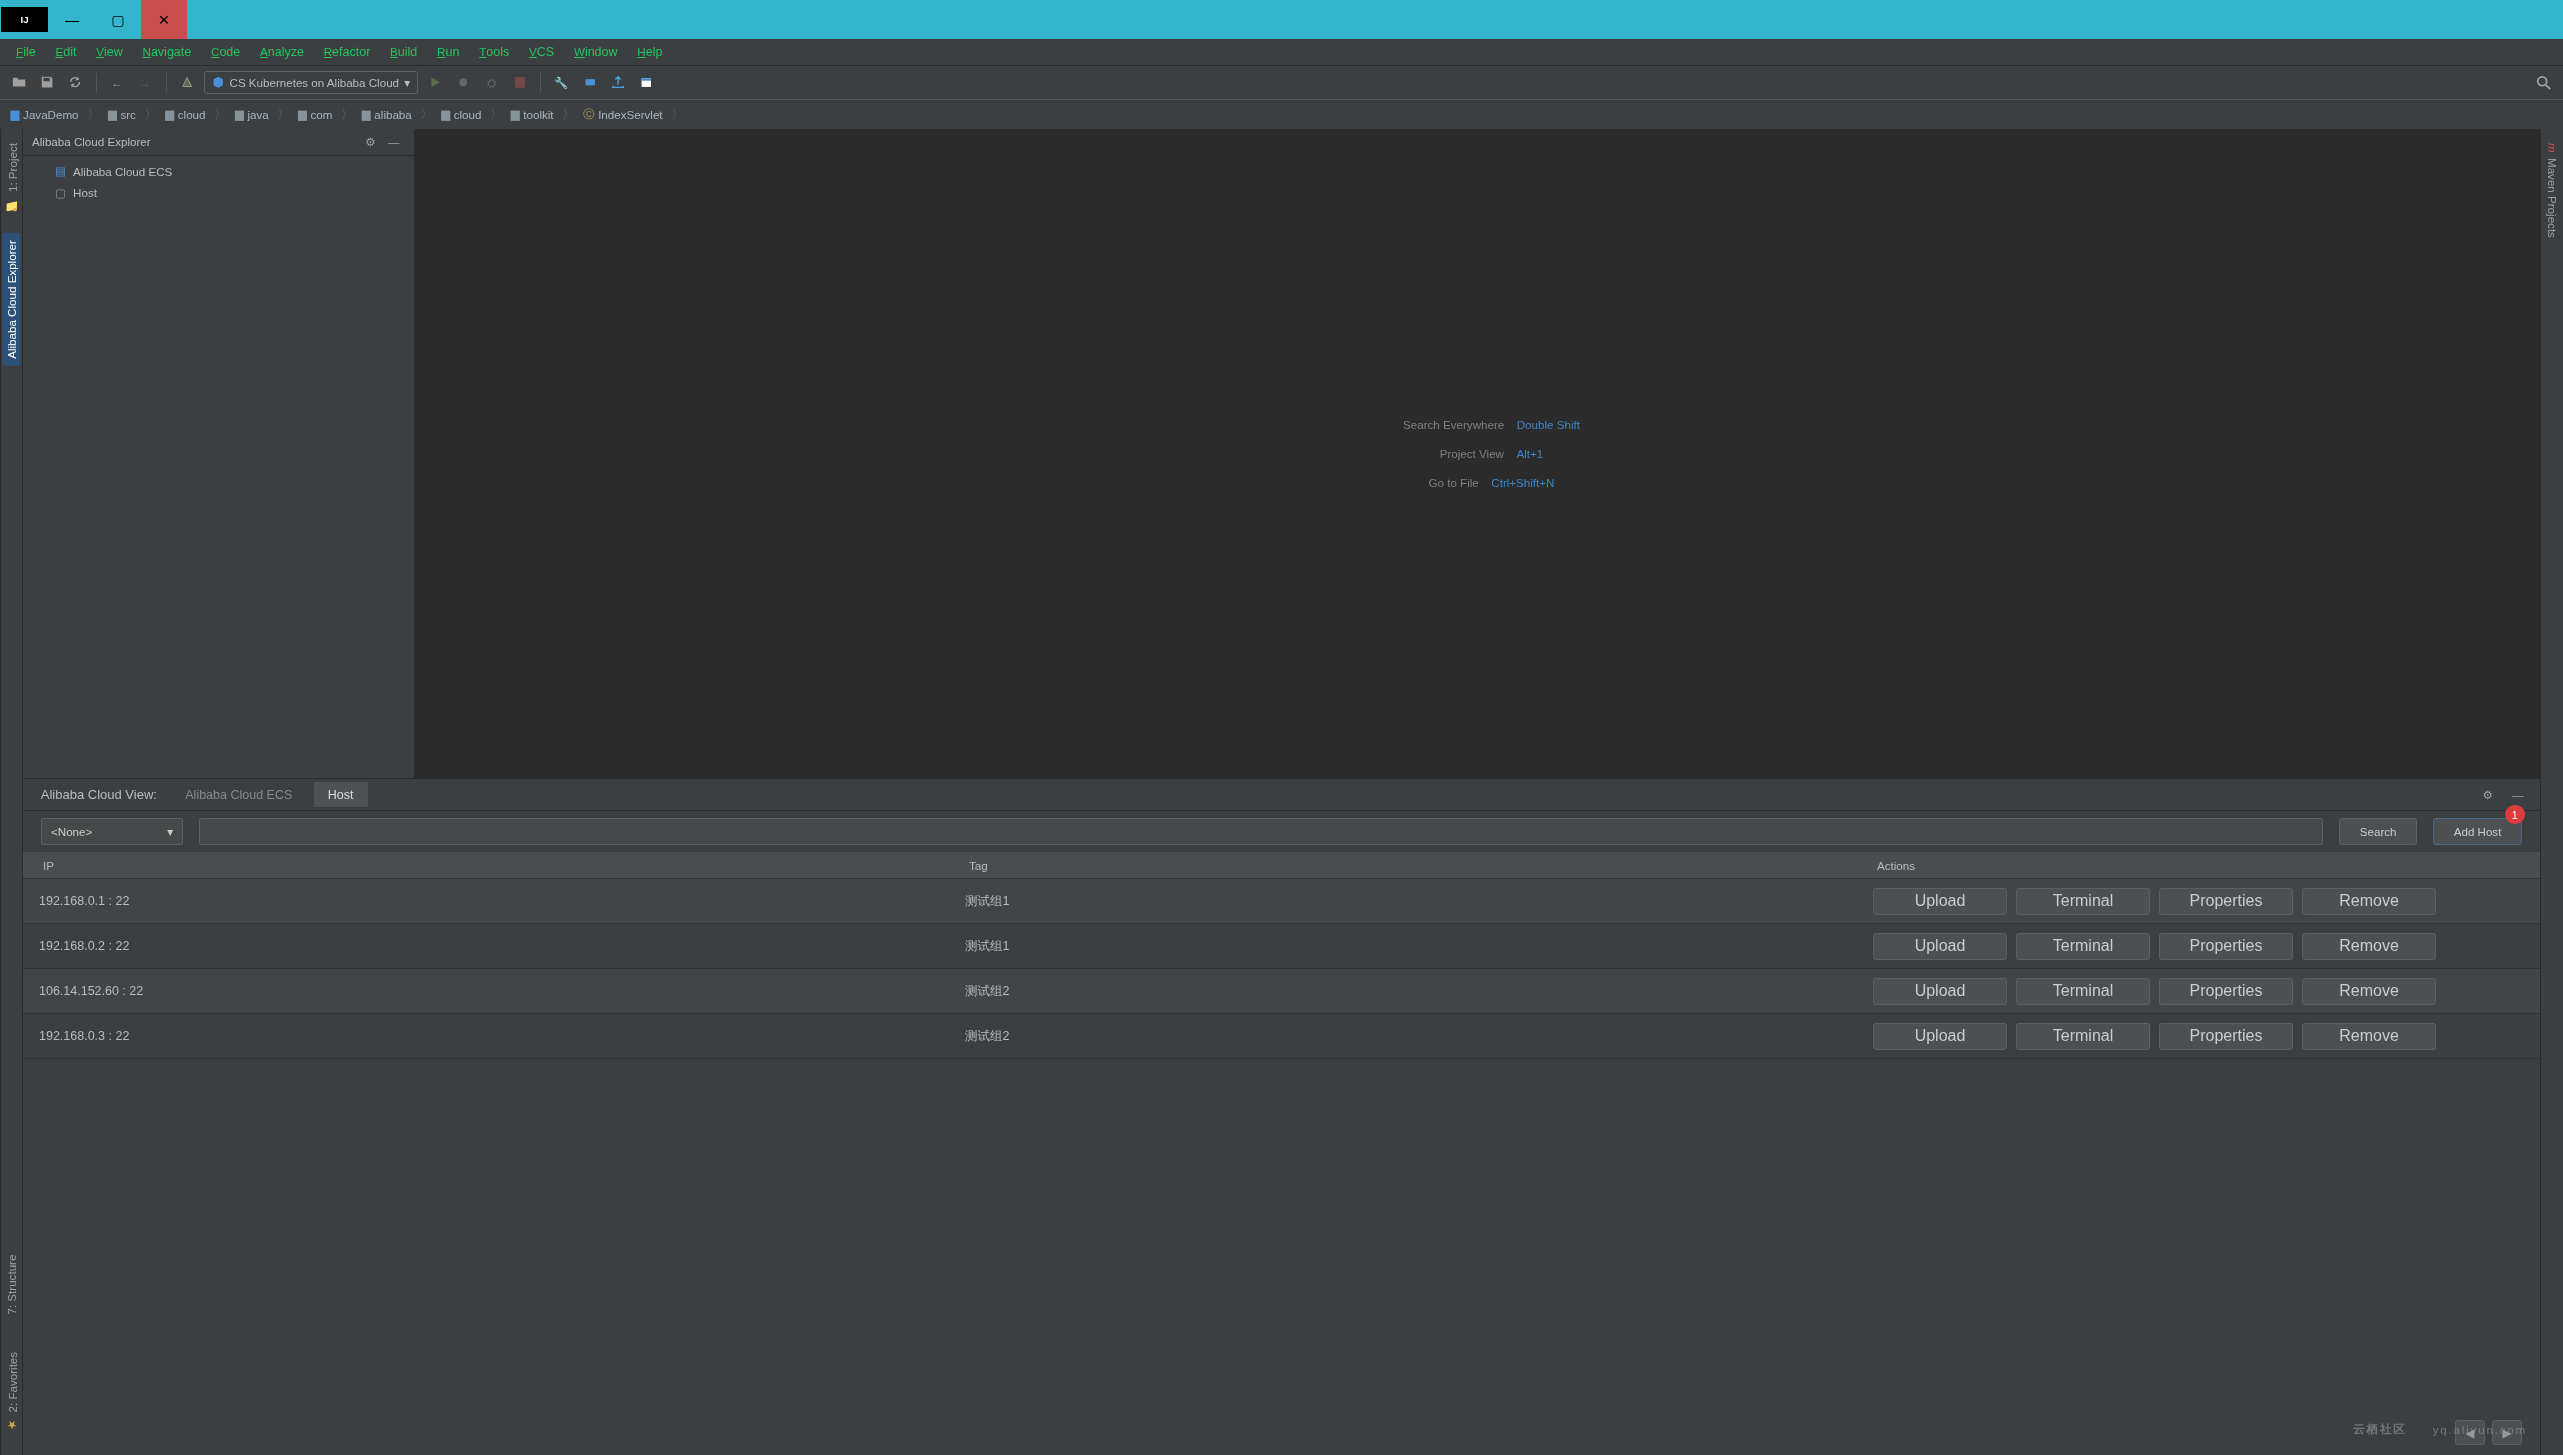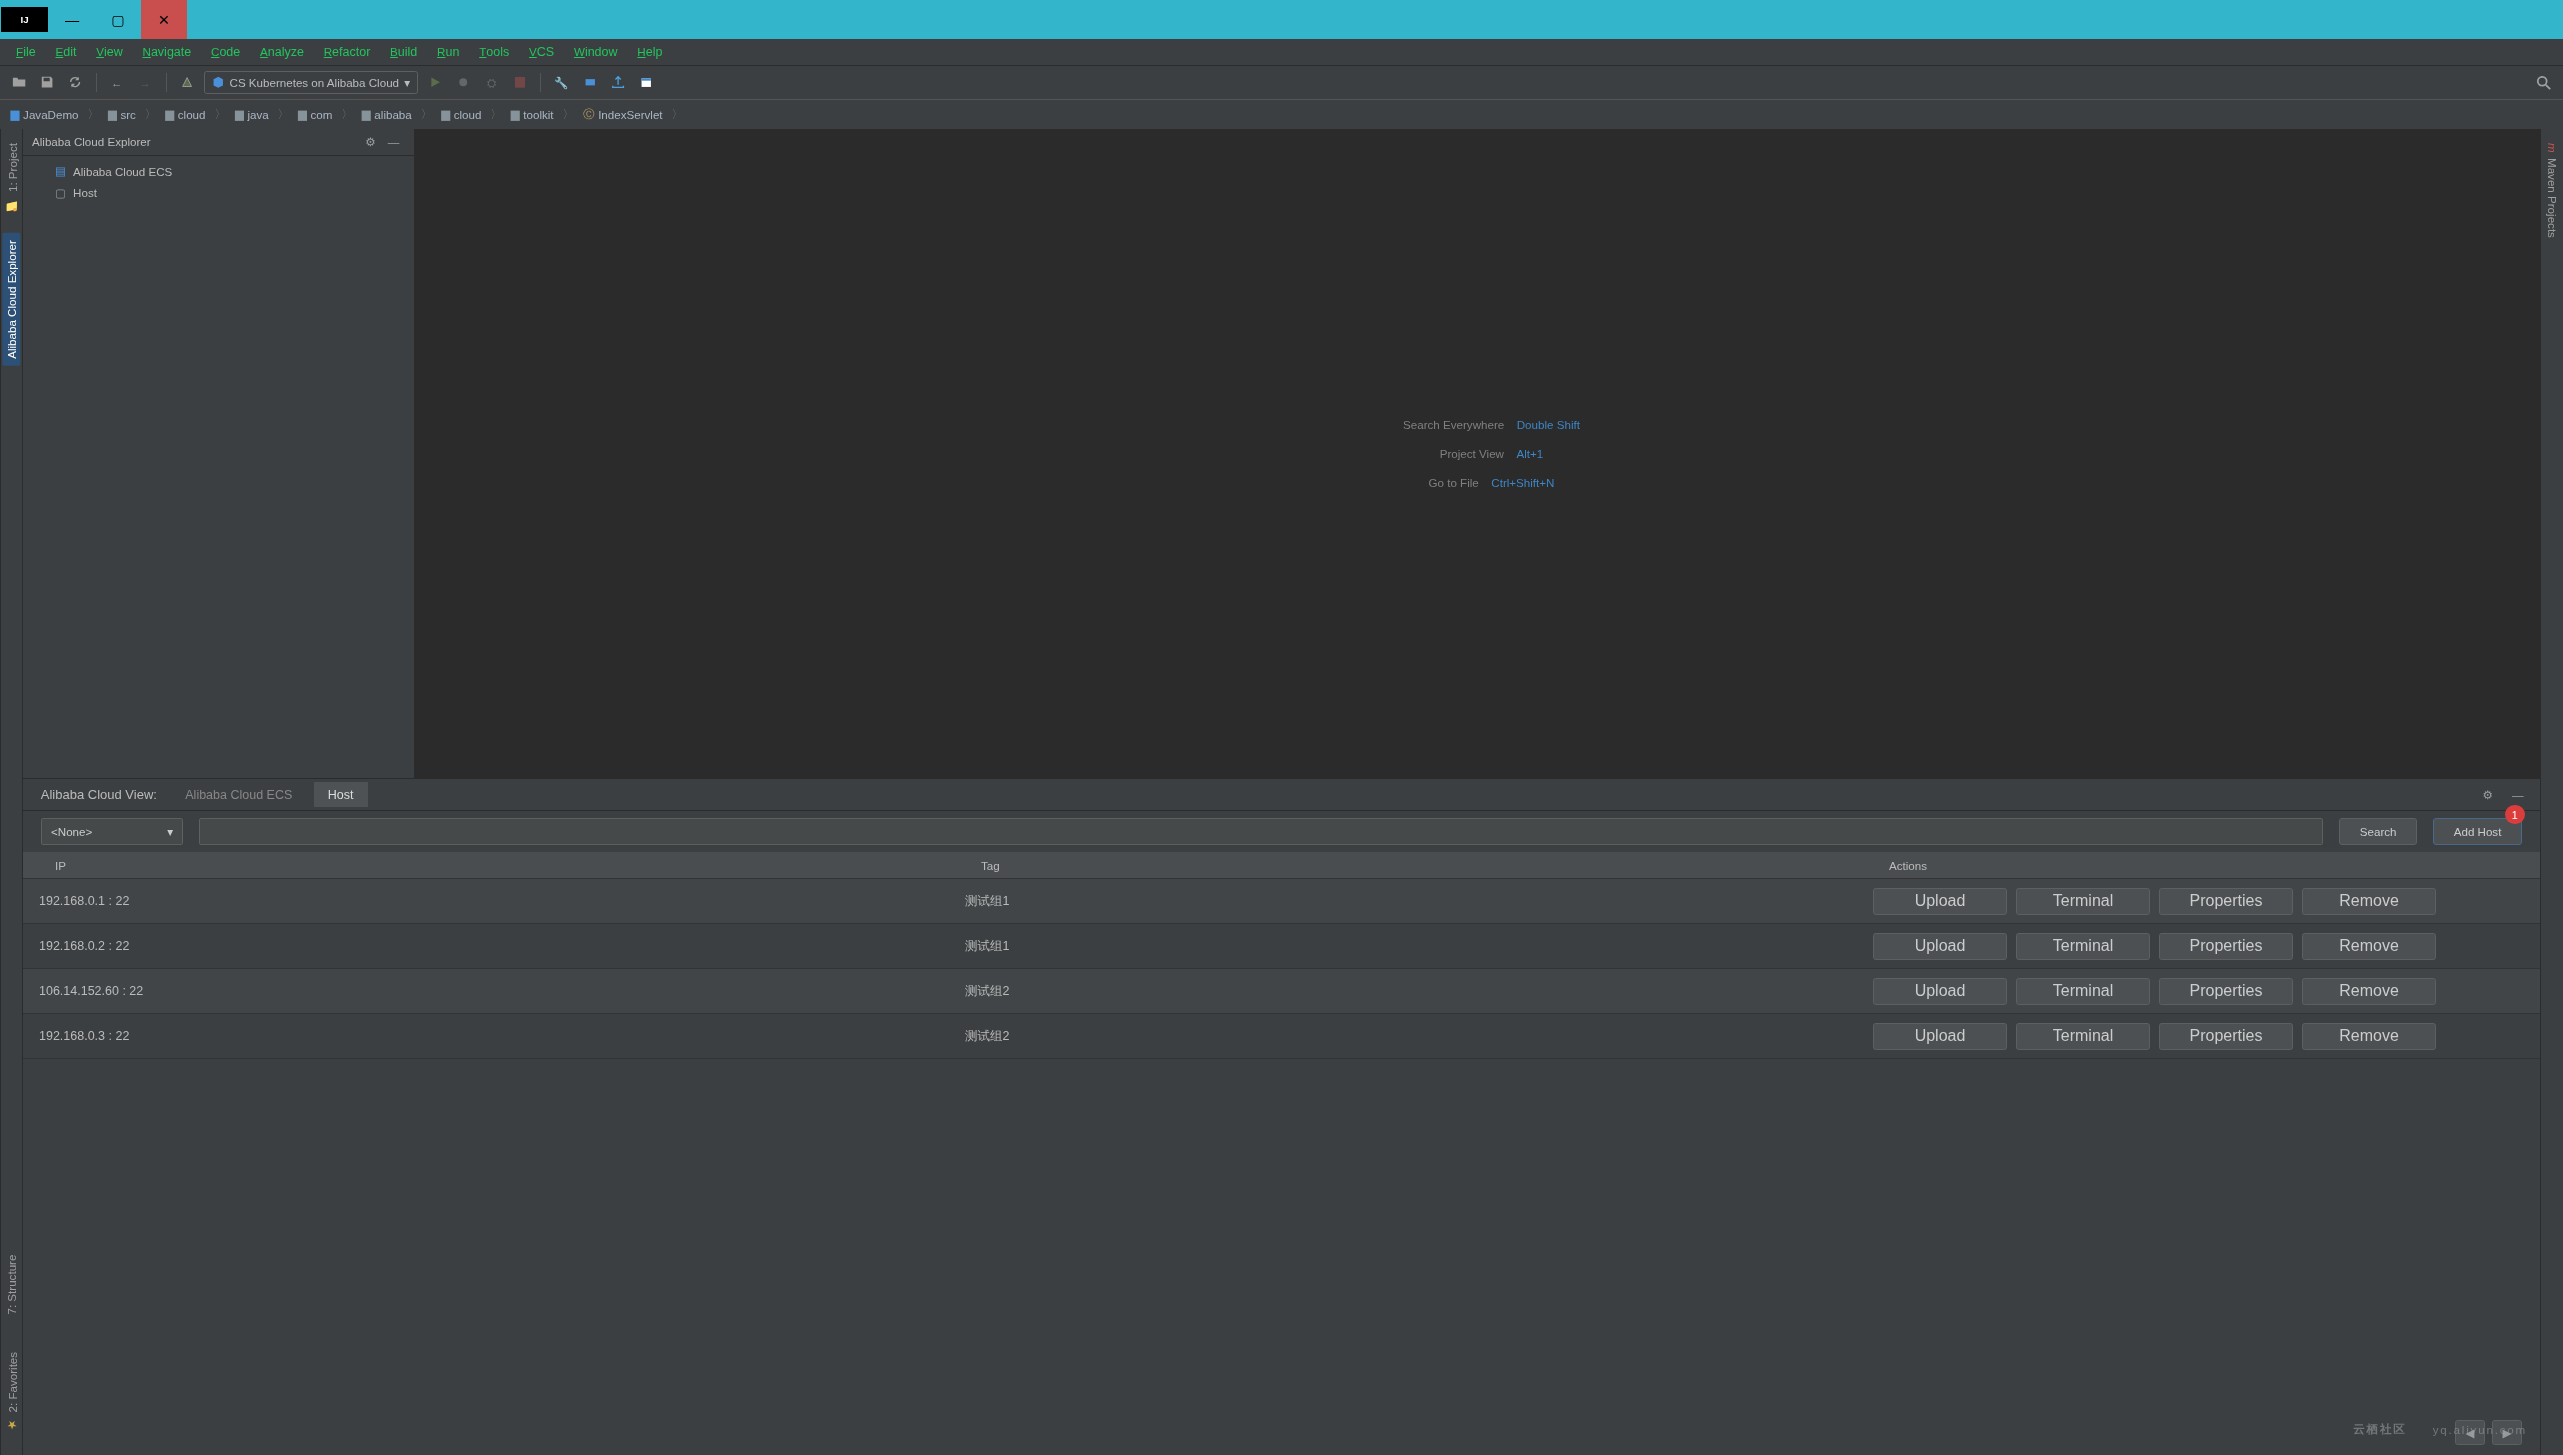--- a/index.html
+++ b/index.html
@@ -63,21 +63,21 @@
 .bp-tabs .sp{flex:1;}
 .bp-controls{height:41px;display:flex;align-items:center;padding:0 18px;gap:16px;}
 .dropdown{height:27px;min-width:142px;border:0.9px solid #5e6060;background:#45494a;color:#ccc;padding:0 9px;display:flex;align-items:center;justify-content:space-between;border-radius:1.8px;}
 .searchbox{flex:1;height:27px;border:0.9px solid #5e6060;background:#45494a;border-radius:1.8px;}
 .btn{height:27px;padding:0 19.6px;border:0.9px solid #5e6060;background:#4c5052;color:#ccc;border-radius:3px;display:flex;align-items:center;}
 .btn.primary{border-color:#4a688a;}
 .notif-badge{position:relative;}
 .notif-badge::after{content:attr(data-badge);position:absolute;top:-14.2px;right:-3.6px;background:#db3d3d;color:#fff;border-radius:50%;width:19.6px;height:19.6px;font-size:10.7px;display:flex;align-items:center;justify-content:center;}
 
 .thead{height:27px;background:#4a4d4f;display:flex;align-items:center;font-size:12.5px;color:#bbb;border-bottom:0.9px solid #333;}
-.thead>div{padding:0 32px;}
+.thead>div{padding:0 20px;}
 .col-ip{width:926px;} .col-tag{width:908px;} .col-act{flex:1;}
 .trow{height:45px;display:flex;align-items:center;border-bottom:0.9px solid #313335;}
 .trow:nth-child(odd){background:#414547;}
 .trow:nth-child(even){background:#3c3f41;}
 .trow>div{padding:0 16px;color:#bbb;font-size:12.5px;}
 .actions{display:flex;gap:9px;justify-content:flex-start;}
 .abtn{height:27px;width:134px;border:0.9px solid #5e6060;background:#4c5052;color:#ccc;border-radius:2.7px;display:flex;align-items:center;justify-content:center;font-size:16px;}
 
 .pager{height:45px;display:flex;align-items:center;justify-content:flex-end;padding:0 18px;gap:7.1px;margin-top:auto;}
 .pagebtn{width:30px;height:25px;border:0.9px solid #5e6060;background:#4c5052;color:#999;display:flex;align-items:center;justify-content:center;border-radius:2.7px;}

